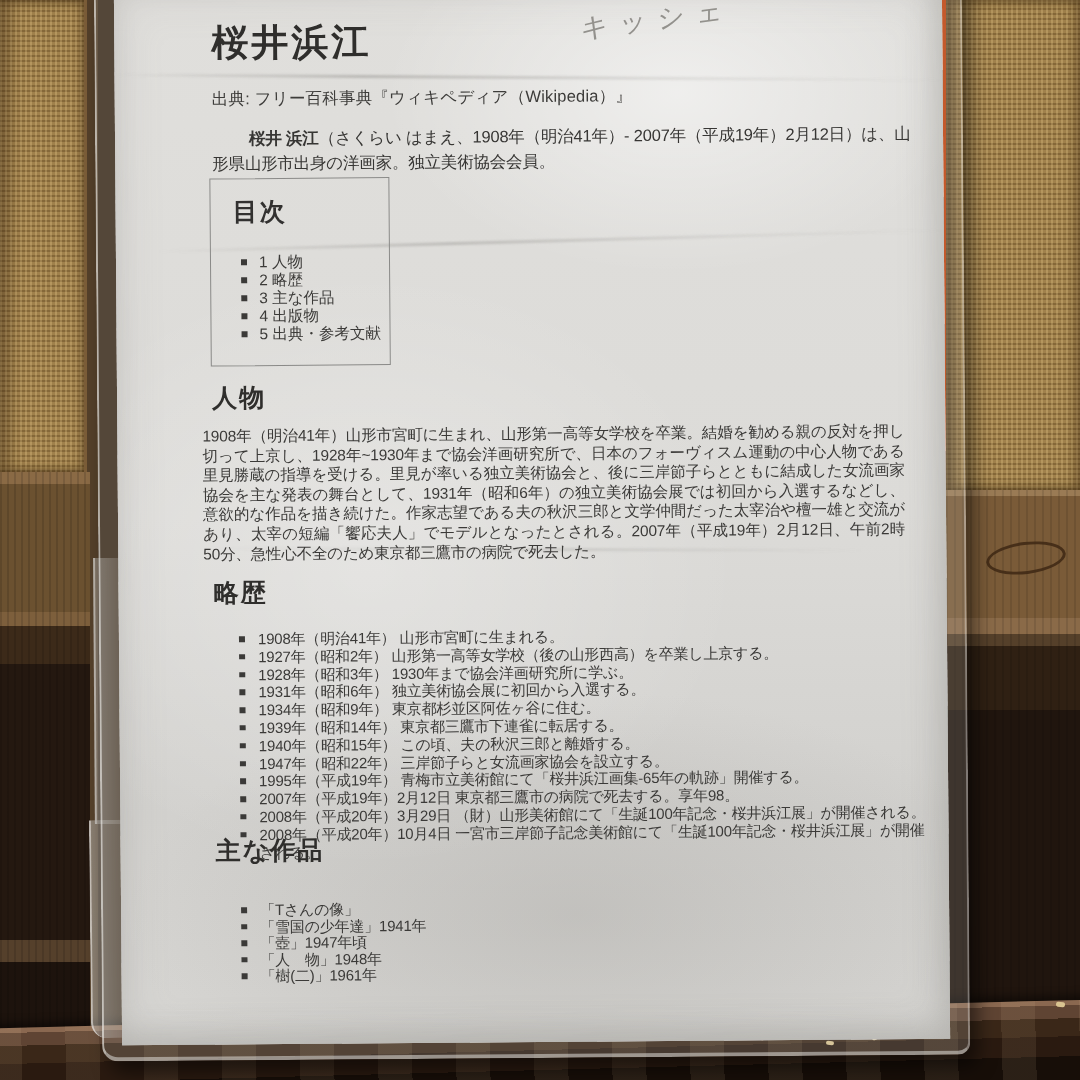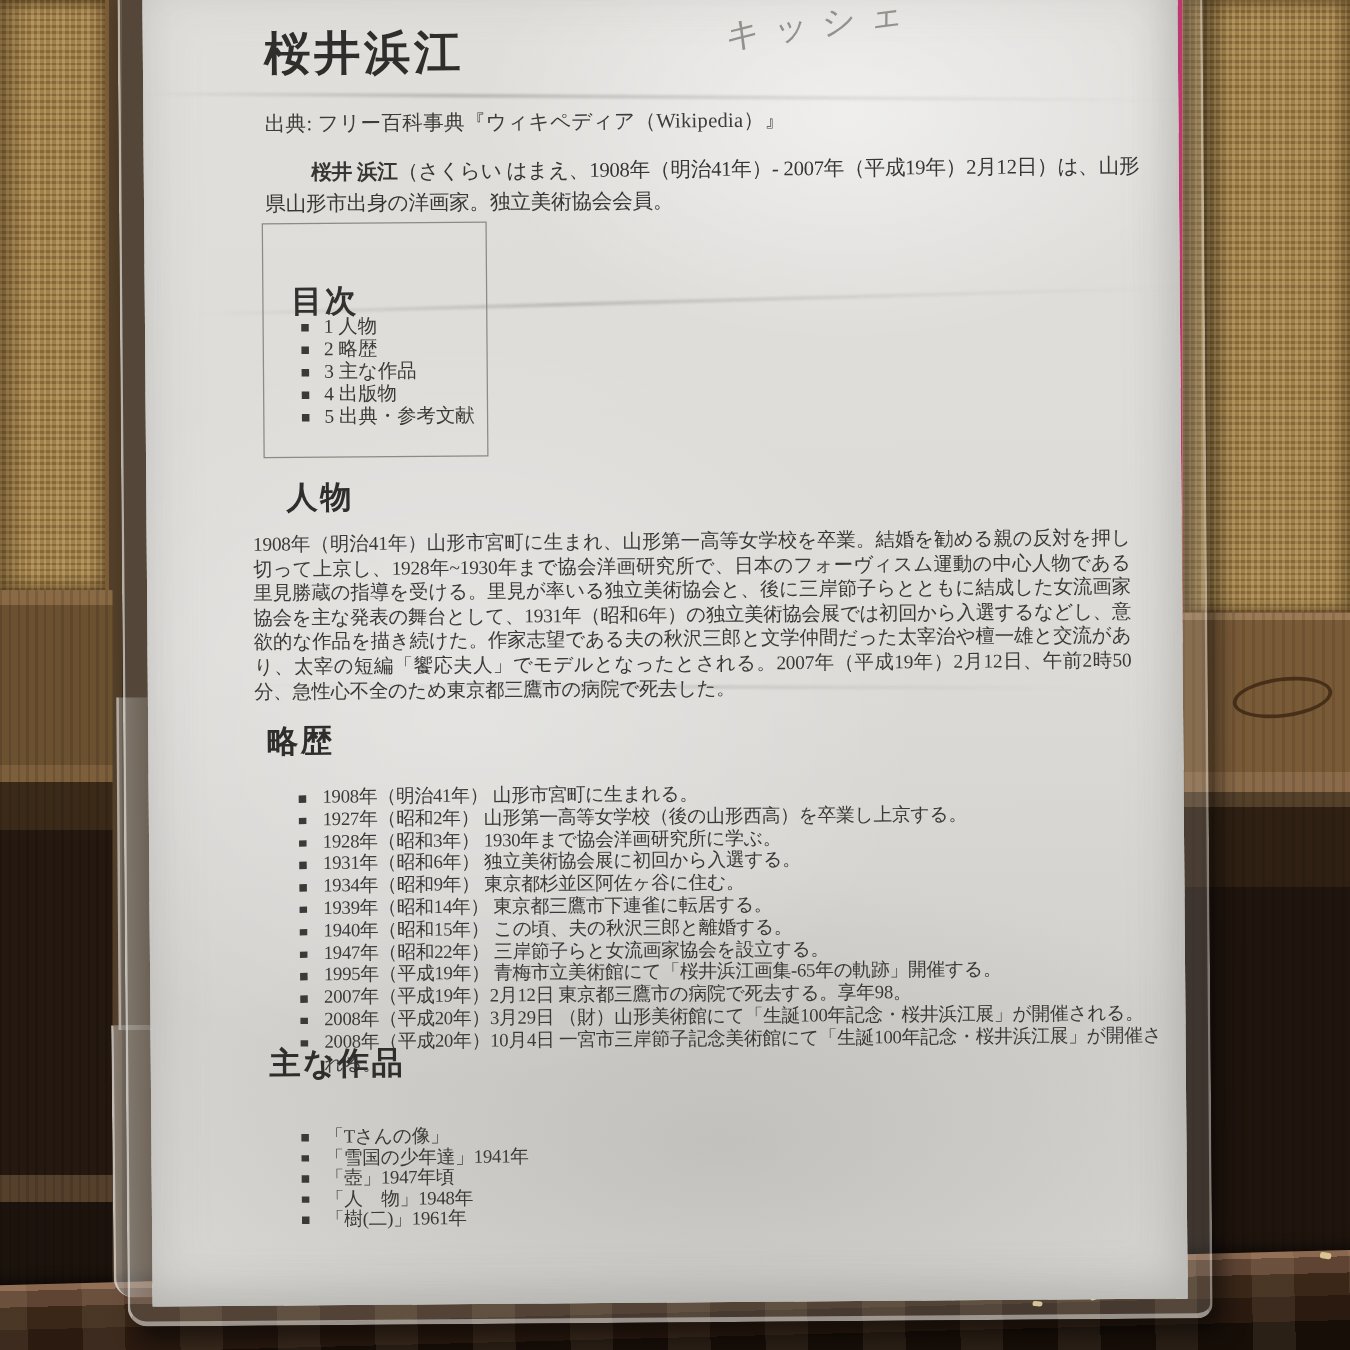--- a/index.html
+++ b/index.html
@@ -1,17 +1,17 @@
 <!DOCTYPE html>
 <html><head>
 <meta charset="utf-8">
 <style>
   html,body{margin:0;padding:0;background:#0f0a07;}
   .stage{position:relative;width:1080px;height:1080px;overflow:hidden;
-         background:#be185d;font-family:Liberation Serif, serif;}
+         background:#c2410c;font-family:Liberation Sans, sans-serif;}
 
   
   .burlap{position:absolute;background-color:#a0814c;
     background-image:
       repeating-linear-gradient(90deg, rgba(255,225,160,.22) 0 2px, rgba(0,0,0,0) 2px 5px),
       repeating-linear-gradient(0deg, rgba(70,45,12,.30) 0 2px, rgba(0,0,0,0) 2px 5px);}
   .burlap-left{left:0;top:0;width:90px;height:472px;
     box-shadow:inset -8px 0 10px rgba(40,24,8,.45), inset 10px 0 14px rgba(40,24,8,.35);}
   .burlap-right{left:946px;top:0;width:134px;height:490px;
     box-shadow:inset 10px 0 12px rgba(40,24,8,.5), inset -6px 0 10px rgba(40,24,8,.3);}
@@ -83,29 +83,29 @@
   .p-hand{position:absolute;left:466px;top:14px;font-size:27px;color:#85837e;
     transform:rotate(-7deg) skewX(-8deg);letter-spacing:11px;opacity:.85;}
   .p-source{position:absolute;left:97px;top:98px;font-size:16.5px;color:#3d3c3a;letter-spacing:.2px;}
   .p-intro{position:absolute;left:97px;top:136px;width:700px;font-size:16.5px;
     line-height:24.5px;color:#373634;letter-spacing:-.2px;}
   .p-intro .name{font-weight:bold;margin-left:37px;}
 
   .toc-box{position:absolute;left:94px;top:188px;width:178px;height:186px;
     border:1.5px solid #8a8a88;}
   .toc-title{position:absolute;left:22px;top:16px;font-size:25px;font-weight:bold;
-    color:#323130;letter-spacing:2px;margin-top:29px;}
+    color:#323130;letter-spacing:2px;}
   ul{margin:0;padding:0;}
   li{list-style:none;position:relative;color:#3b3a38;}
   li::before{content:"";position:absolute;left:0;top:6px;width:6px;height:6px;background:#3b3a38;}
   .toc-list{position:absolute;left:30px;top:74px;}
   .toc-list li{padding-left:18px;font-size:15.5px;line-height:18px;}
 
   .h2{position:absolute;font-size:25px;font-weight:bold;color:#2f2e2c;letter-spacing:2px;}
-  .h-jinbutsu{left:112px;top:391px;}
+  .h-jinbutsu{left:95px;top:391px;}
   .p-body{position:absolute;left:85px;top:436px;width:702px;font-size:15.5px;
     line-height:19.6px;color:#3b3a38;text-align:justify;letter-spacing:-.2px;}
 
   .h-ryakureki{left:95px;top:586px;}
   .ryaku-list{position:absolute;left:120px;top:640px;width:690px;}
   .ryaku-list li{padding-left:19px;font-size:15px;line-height:17.8px;letter-spacing:-.2px;}
   .ryaku-list li::before{top:6px;width:5.5px;height:5.5px;}
 
   .h-sakuhin{left:95px;top:844px;}
   .works-list{position:absolute;left:120px;top:912px;width:500px;}

